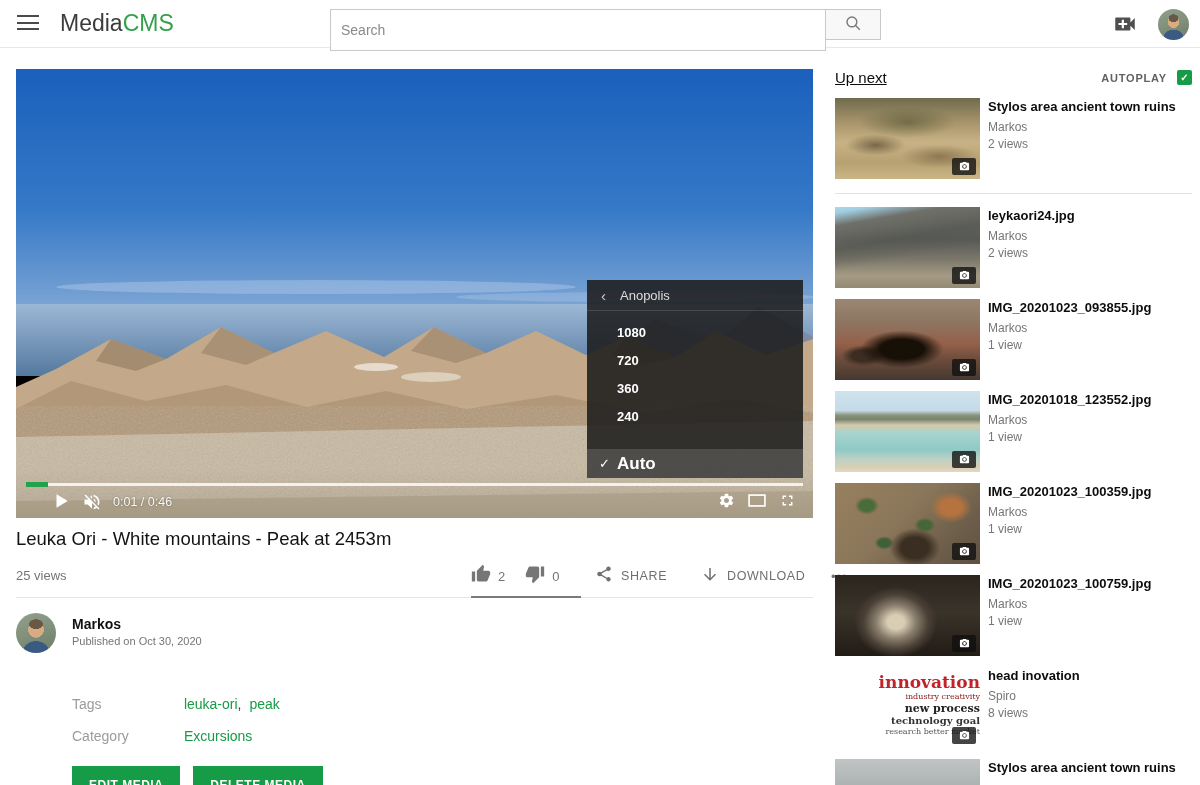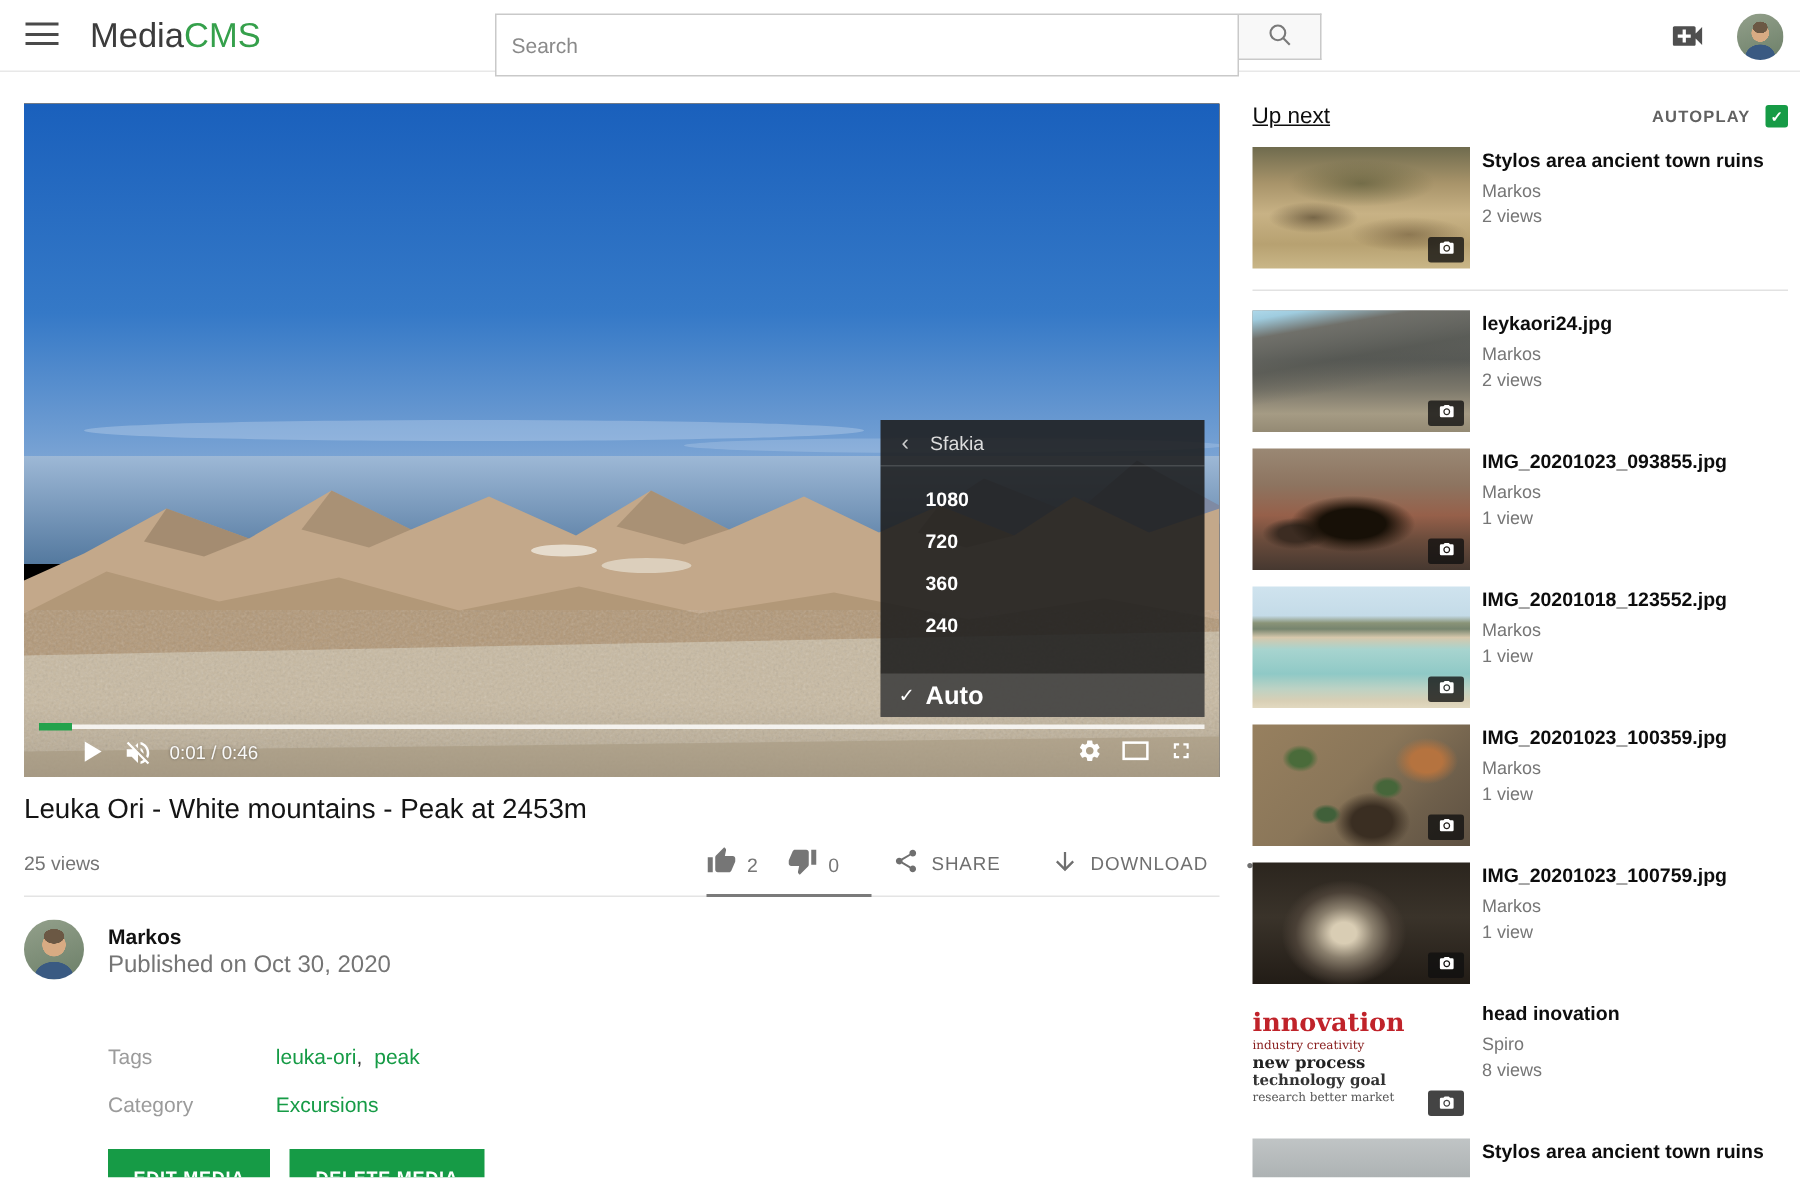--- a/index.html
+++ b/index.html
@@ -66,21 +66,21 @@
   .likes-underline { position:absolute; left:471px; top:596px; width:110px; height:2px; background:#7a7a7a; z-index:2; }
   .content-divider { position:absolute; left:16px; top:597px; width:797px; height:1px; background:#e4e4e4; }
 
   .author-avatar { position:absolute; left:16px; top:613px; width:40px; height:40px; border-radius:50%; cursor:pointer;
     background:
       radial-gradient(7px 5px at 50% 28%, #6b5844 96%, transparent),
       radial-gradient(circle 8px at 50% 42%, #d8ab83 96%, transparent),
       radial-gradient(13px 10px at 50% 95%, #3a5a82 96%, transparent),
       linear-gradient(160deg,#93a08b,#6c7f68); }
   .author-name { position:absolute; left:72px; top:616px; font-size:14px; font-weight:bold; color:#111; cursor:pointer; }
-  .author-published { position:absolute; left:72px; top:635px; font-size:16px; color:#757575; }
+  .author-published { position:absolute; left:72px; top:635px; font-size:11px; color:#757575; }
   .description { position:absolute; left:72px; top:664px; width:620px; font-size:14px; color:#1a1a1a; }
 
   .detail-row { position:absolute; left:72px; font-size:14px; }
   .detail-label { display:inline-block; width:108px; color:#9b9b9b; }
   .green-link { color:#169b46; font-weight:500; text-decoration:none; cursor:pointer; }
   .tag-sep { color:#333; margin-right:8px; }
   .row-tags { top:696px; }
   .row-category { top:728px; }
 
   .media-buttons { position:absolute; left:72px; top:766px; display:flex; }
@@ -120,21 +120,21 @@
   .thumb-5 { background:
       radial-gradient(16px 12px at 22% 28%, #4a6b3a 0 45%, transparent 75%),
       radial-gradient(14px 10px at 62% 52%, #46663a 0 45%, transparent 75%),
       radial-gradient(13px 9px at 34% 74%, #40603a 0 45%, transparent 75%),
       radial-gradient(34px 26px at 55% 80%, #3a2e22 0 40%, transparent 75%),
       radial-gradient(30px 22px at 80% 30%, #b5733f 0 35%, transparent 70%),
       linear-gradient(135deg,#97805f 0%,#8a7659 45%,#6e5f4b 75%,#5e5142 100%); }
   .thumb-6 { background:
       radial-gradient(52px 44px at 42% 58%, #d9cdb4 0 16%, #8a7f6d 38%, #4a4036 62%, transparent 80%),
       linear-gradient(180deg,#2b251e 0%,#3a332a 45%,#221c16 100%); }
-  .thumb-7 { background:#fff; text-align:left; font-family:"DejaVu Serif", serif; padding-top:6px; }
+  .thumb-7 { background:#fff; text-align:right; font-family:"DejaVu Serif", serif; padding-top:6px; }
   .wc-1 { font-size:17px; font-weight:bold; color:#c0232a; line-height:19px; }
   .wc-2 { font-size:8px; color:#8a2020; line-height:10px; }
   .wc-3 { font-size:11px; font-weight:bold; color:#222; line-height:13px; }
   .wc-4 { font-size:10px; font-weight:bold; color:#333; line-height:12px; }
   .wc-5 { font-size:8px; color:#555; line-height:10px; }
   .thumb-8 { background:linear-gradient(180deg,#c0c4c5 0%,#a8aeaf 40%,#8c9697 70%,#77827f 100%); }
 </style>
 </head>
 <body>
 
@@ -202,21 +202,21 @@
       <path d="M0 340 L55 312 L130 332 L210 316 L290 338 L370 322 L450 340 L540 326 L630 344 L720 330 L797 344 L797 449 L0 449 Z" fill="#b29878"></path>
       <path d="M0 368 L797 352 L797 449 L0 449 Z" fill="#c8baa2"></path>
       <rect x="0" y="348" width="797" height="101" filter="url(#grain)" opacity="0.28"></rect>
       <path d="M0 432 L797 422 L797 449 L0 449 Z" fill="#b5a78f" opacity="0.8"></path>
     </svg>
     <div class="ctrl-shade"></div>
 
     <div class="quality-menu">
       <div class="qm-header">
         <span class="qm-back">‹</span>
-        <span>Sfakia</span>
+        <span>Anopolis</span>
       </div>
       <ul class="qm-list">
         <li>1080</li>
         <li>720</li>
         <li>360</li>
         <li>240</li>
       </ul>
       <div class="qm-selected">
         <span class="qm-check">✓</span>
         <span class="qm-selected-label">Auto</span>

